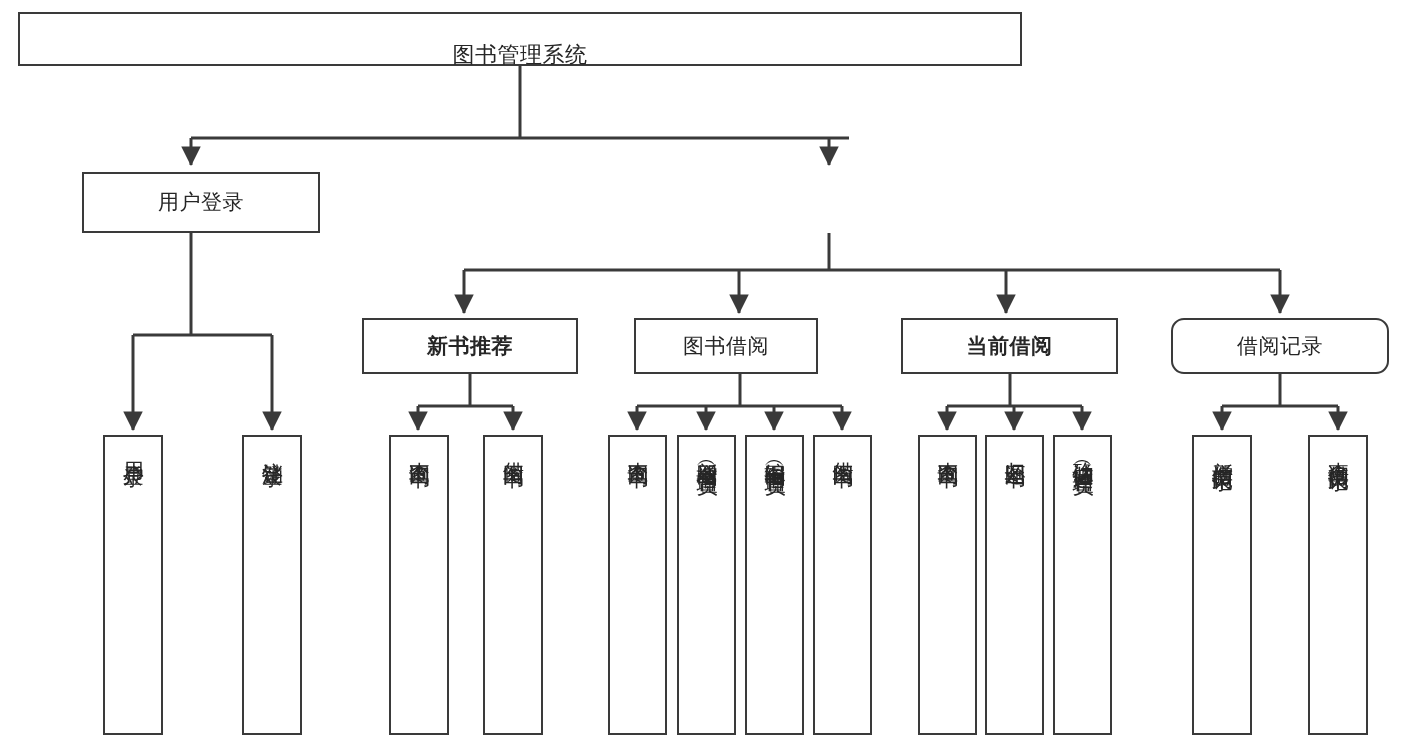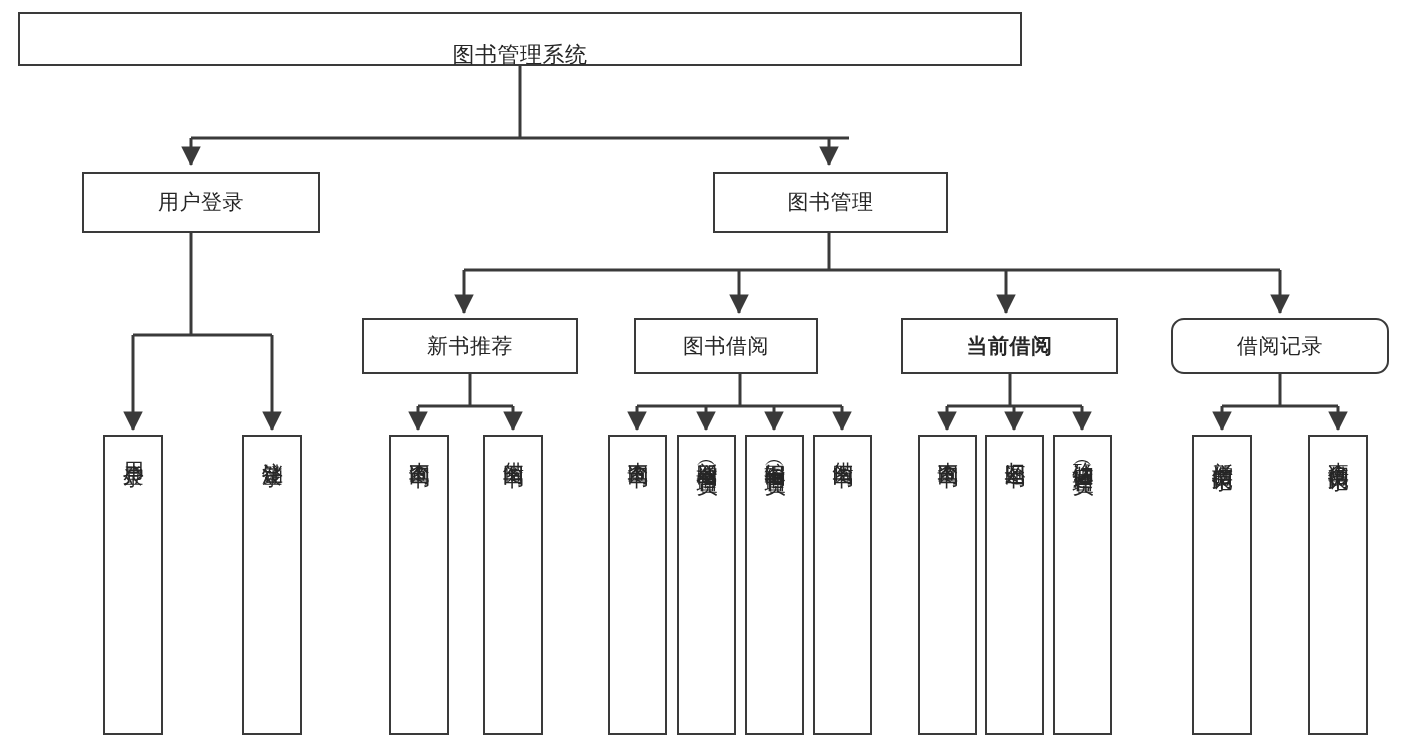--- a/index.html
+++ b/index.html
@@ -130,25 +130,22 @@
     </g>
   </svg>
 
   <div class="node horiz root" style="left:18px; top:12px; width:1004px; height:54px;">
     <span class="label">图书管理系统</span>
   </div>
 
   <div class="node horiz" style="left:82px; top:172px; width:238px; height:61px;">
     <span class="label">用户登录</span>
   </div>
-  <div class="node horiz" style="left:713px; top:172px; width:235px; height:61px;">
-    <span class="label">图书管理</span>
-  </div>
-
-  <div class="node horiz" style="left:362px; top:318px; width:216px; height:56px;">
+
+  <div class="node horiz" style="left:362px; top:318px; width:216px; height:56px;font-weight:bold;">
     <span class="label">新书推荐</span>
   </div>
   <div class="node horiz" style="left:634px; top:318px; width:184px; height:56px;">
     <span class="label">图书借阅</span>
   </div>
   <div class="node horiz" style="left:901px; top:318px; width:217px; height:56px;font-weight:bold;">
     <span class="label">当前借阅</span>
   </div>
   <div class="node horiz" style="left:1171px; top:318px; width:218px; height:56px;border-radius:13px;">
     <span class="label">借阅记录</span>

